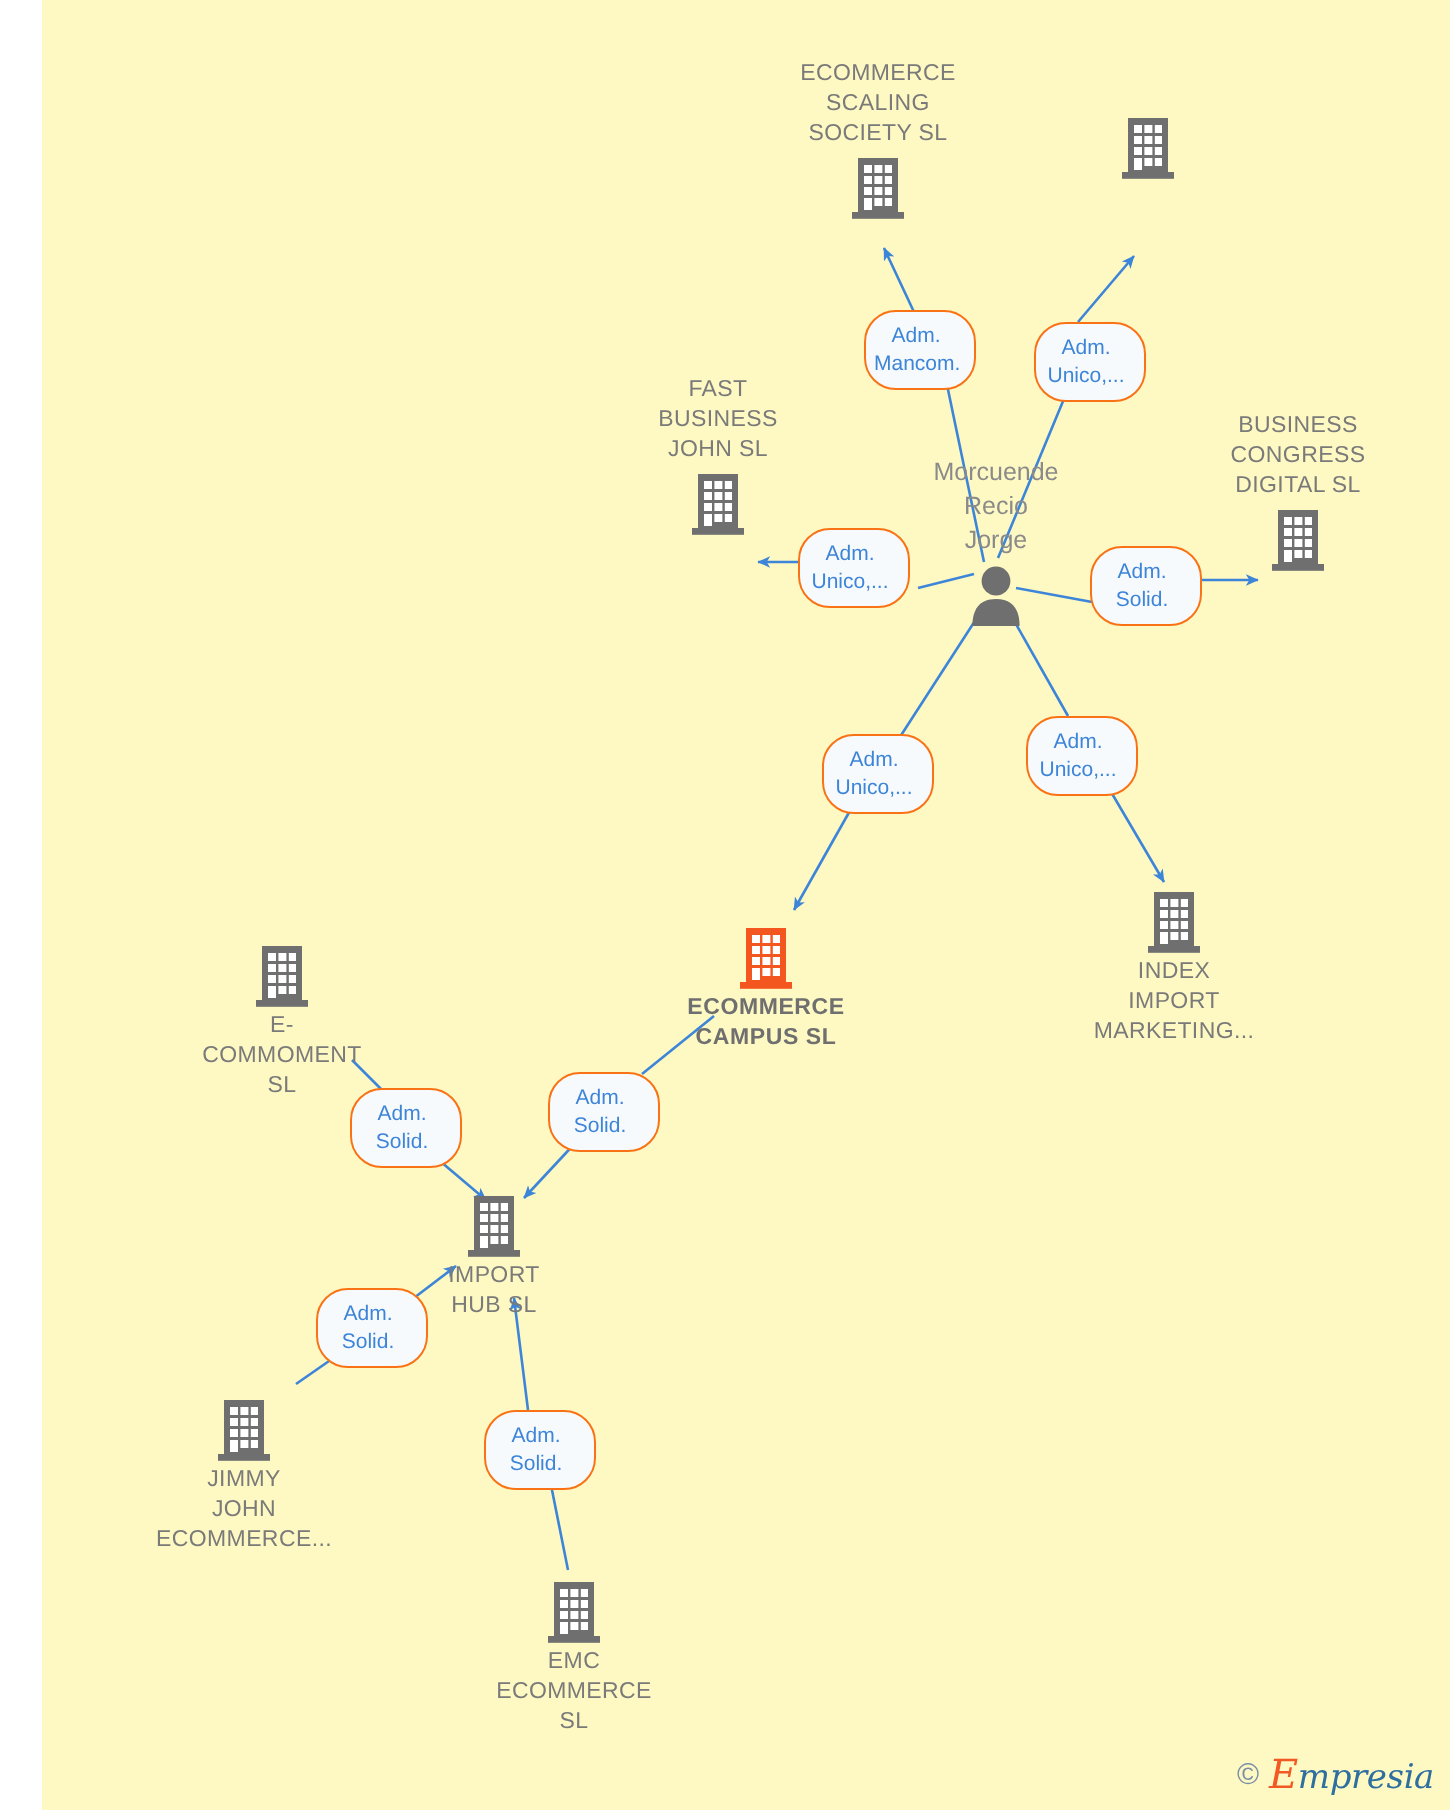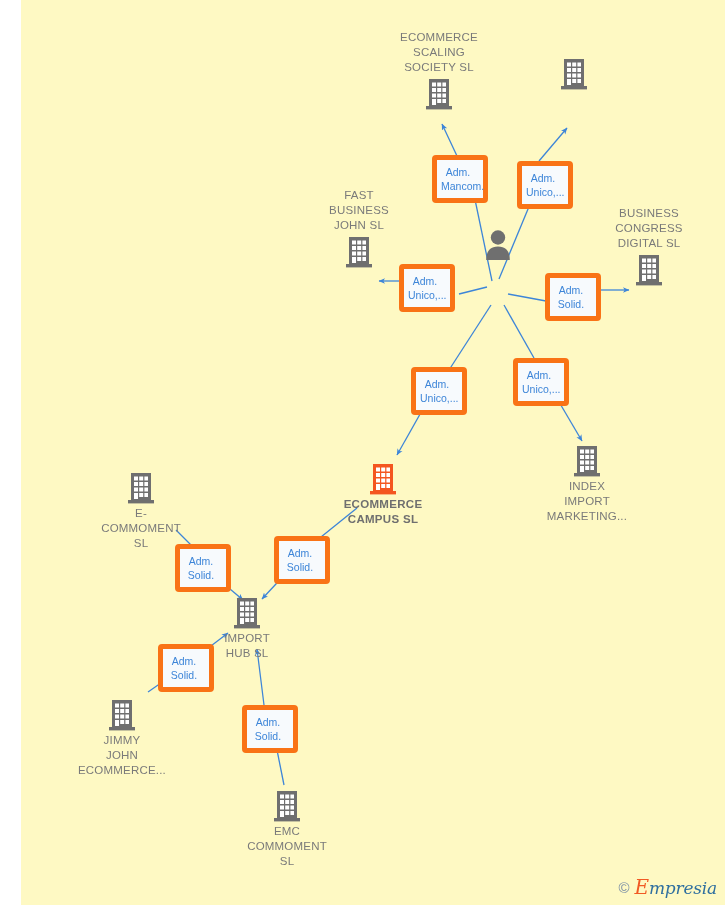--- a/index.html
+++ b/index.html
@@ -65,22 +65,22 @@
     line-height: 17px;
     color: #8a8a8a;
     letter-spacing: 0;
   }
 
   
   .rel {
     position: absolute;
     z-index: 4;
     box-sizing: border-box;
-    border: 5px solid #f97316;
-    border-radius: 4px;
+    border: 1px solid #f97316;
+    border-radius: 16px;
     background: #f7fafd;
     color: #3d85d8;
     font-size: 10.5px;
     line-height: 14px;
     text-align: center;
     padding: 5px 8px 5px 4px;
     width: 56px;
     margin-left: -28px;
     margin-top: -17px;
     white-space: pre-line;
@@ -397,25 +397,28 @@
           <rect x="8" y="16.5" width="4" height="4"></rect>
             <rect x="13.2" y="16.5" width="4" height="4"></rect>
             <rect x="18.4" y="16.5" width="3.6" height="4"></rect>
           <rect x="8" y="22" width="4" height="6"></rect>
             <rect x="13.2" y="22" width="4" height="4"></rect>
             <rect x="18.4" y="22" width="3.6" height="4"></rect>
         </g>
       </svg>
     </span>
     <span class="caption">EMC
-COMMOMENT
+ECOMMERCE
 SL</span>
   </div>
 
   <div class="node person caption-above" style="left:477px; top:228px;">
+    <span class="caption">Morcuende
+Recio
+Jorge</span>
     <span class="ico">
       <svg width="30" height="32" viewBox="0 0 30 32" xmlns="http://www.w3.org/2000/svg">
         <circle cx="15" cy="9.5" r="7.2" fill="#6f6f6f"></circle>
         <path d="M 15 18.5 C 6.5 18.5 3.2 24 3.2 32 L 26.8 32 C 26.8 24 23.5 18.5 15 18.5 Z" fill="#6f6f6f"></path>
       </svg>
     </span>
   </div>
 
   <div class="rel" style="left:439px; top:172px;"><span>Adm.
 Mancom.</span></div>

